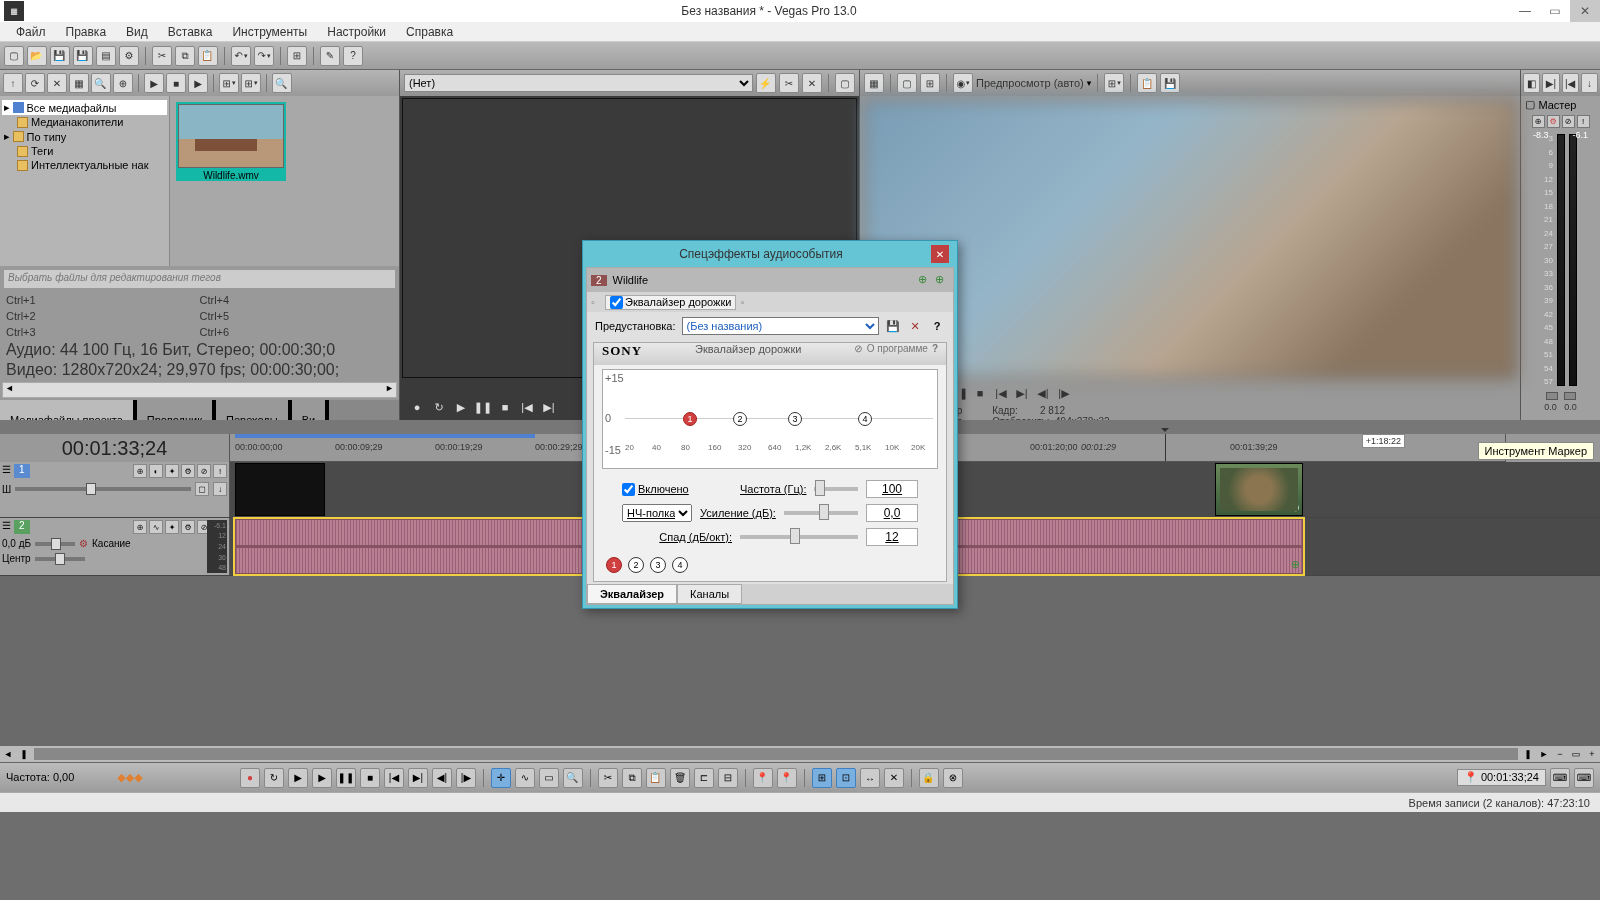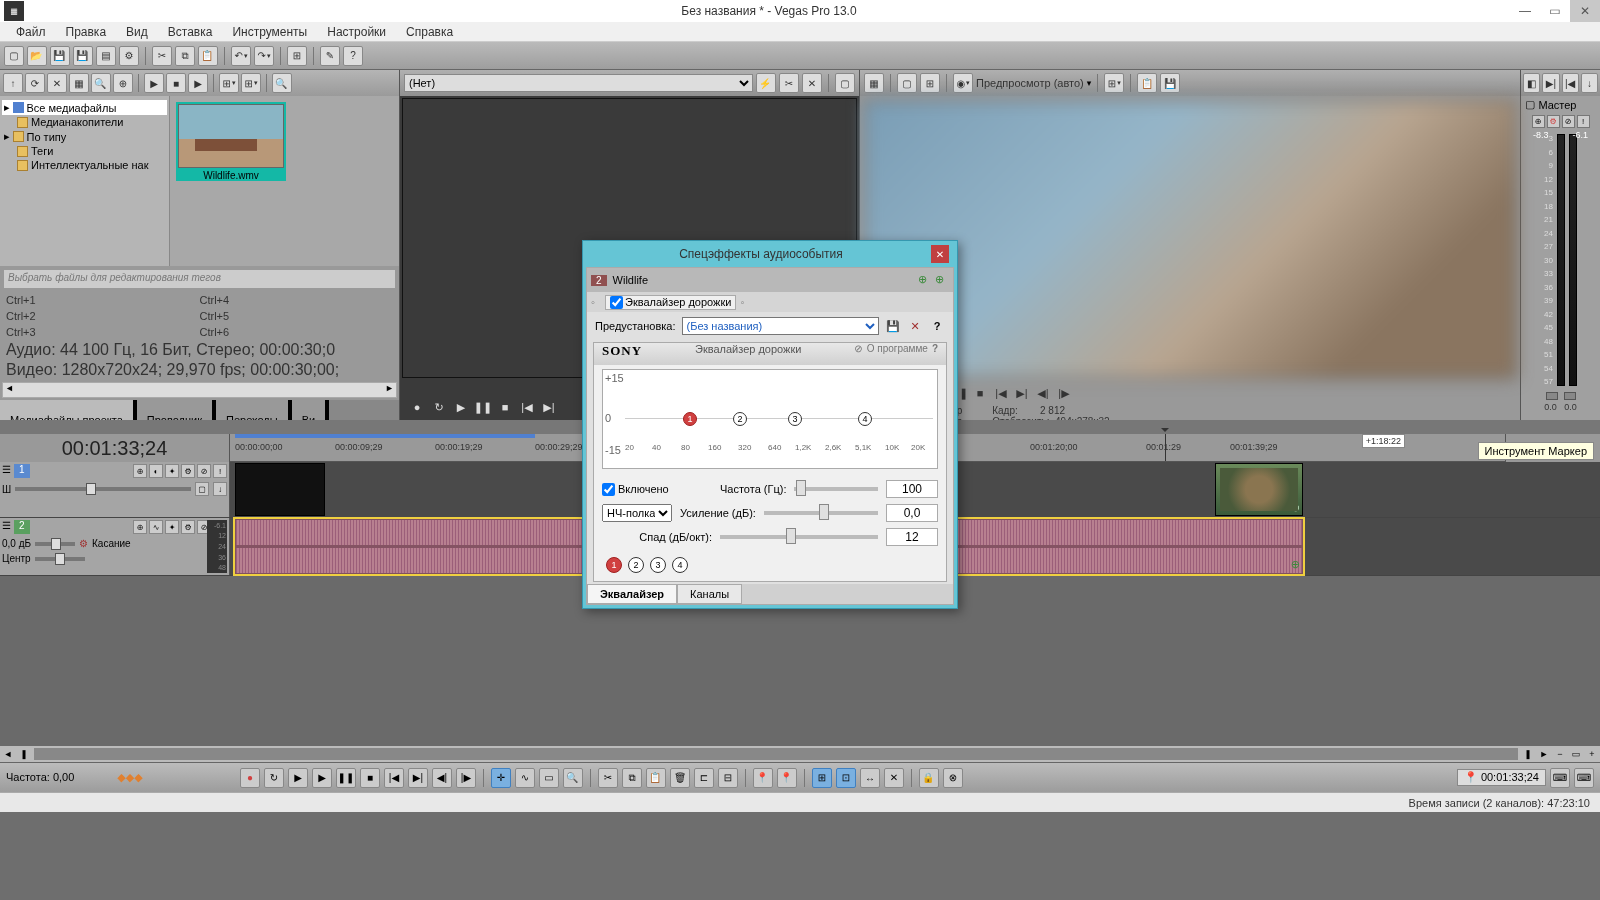--- a/index.html
+++ b/index.html
@@ -147,21 +147,21 @@
 .dialog .fxhdr{height:22px;background:linear-gradient(#e8e8e8,#d0d0d0);display:flex;align-items:flex-start;padding:0 8px;font-size:11px;}
 .dialog .fxhdr .sony{font-weight:bold;font-family:serif;font-size:13px;letter-spacing:1px;}
 .dialog .fxhdr .fname{flex:1;text-align:center;color:#555;}
 .dialog .fxhdr .about{font-size:10px;color:#777;display:flex;align-items:center;gap:4px;}
 .dialog .graph{height:100px;margin:4px 8px;background:#fff;border:1px solid #aaa;position:relative;}
 .dialog .graph .yl{position:absolute;left:2px;font-size:11px;color:#666;}
 .dialog .graph .xl{position:absolute;bottom:16px;font-size:8px;color:#666;}
 .dialog .graph .hline{position:absolute;left:22px;right:4px;height:1px;background:#ccc;}
 .dialog .graph .band{position:absolute;width:14px;height:14px;border-radius:50%;background:#fff;border:1px solid #333;display:flex;align-items:center;justify-content:center;font-size:9px;top:42px;}
 .dialog .graph .band.active{background:#d04040;border-color:#a02020;color:#fff;}
-.dialog .params{padding:4px 8px;font-size:11px;}
+.dialog .params{padding:4px 28px;font-size:11px;text-decoration:underline;}
 .dialog .prow{display:flex;align-items:center;gap:8px;height:24px;}
 .dialog .prow .lbl{width:110px;text-align:right;}
 .dialog .prow .sld{flex:1;height:4px;background:#bbb;position:relative;}
 .dialog .prow .sld .h{position:absolute;width:10px;height:16px;background:#e0e0e0;border:1px solid #888;top:-7px;}
 .dialog .prow .val{width:52px;height:18px;border:1px solid #aaa;background:#fff;text-align:center;font-size:12px;}
 .dialog .prow .encb{display:flex;align-items:center;gap:3px;width:110px;}
 .dialog .prow select.ft{width:70px;height:18px;font-size:11px;}
 .dialog .bandsel{display:flex;gap:6px;padding:4px 12px 8px;}
 .dialog .bandsel .b{width:16px;height:16px;border-radius:50%;border:1px solid #333;display:flex;align-items:center;justify-content:center;font-size:9px;background:#fff;}
 .dialog .bandsel .b.active{background:#d04040;color:#fff;border-color:#a02020;}
@@ -417,21 +417,21 @@
 <div class="timeline">
   <div class="tltb"></div>
   <div class="tlhead">
     <div class="tcbox">00:01:33;24</div>
     <div class="ruler">
       <span class="tick" style="left:5px;">00:00:00;00</span>
       <span class="tick" style="left:105px;">00:00:09;29</span>
       <span class="tick" style="left:205px;">00:00:19;29</span>
       <span class="tick" style="left:305px;">00:00:29;29</span>
       <span class="tick" style="left:800px;">00:01:20;00</span>
-      <span class="tick" style="left:916px;">00:01:29</span>
+      <span class="tick" style="left:851px;font-style:italic;">00:01:29</span>
       <span class="tick" style="left:1000px;">00:01:39;29</span>
       <div class="marker-tag">+1:18:22</div>
       <div class="loopregion" style="left:5px;width:300px;"></div>
       <div class="playhead" style="left:935px;"></div>
     </div>
     <div class="ratebox">
         <span>▣</span>
       </div>
   </div>
   <div class="tooltip">Инструмент Маркер</div>

